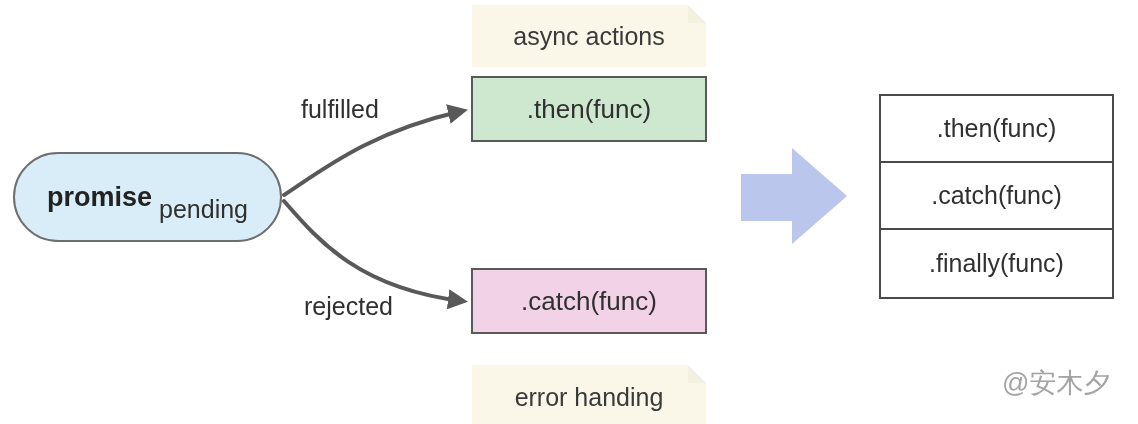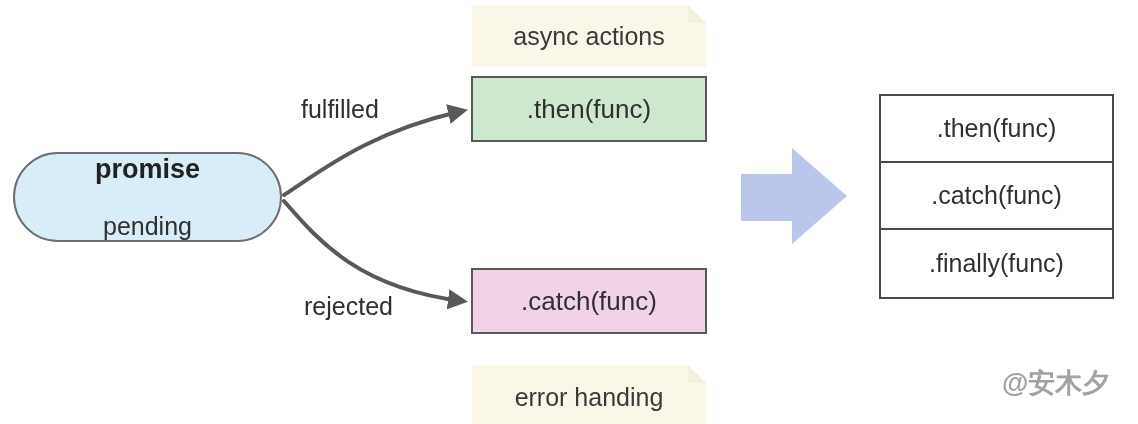--- a/index.html
+++ b/index.html
@@ -32,21 +32,21 @@
 
   .pill {
     position: absolute;
     left: 13px; top: 152px;
     width: 269px; height: 90px;
     box-sizing: border-box;
     background: var(--pill-fill, #d8edf8);
     border: 2px solid var(--pill-border, #6e6e6e);
     border-radius: 46px;
     display: flex;
-    flex-direction: column;
+    flex-direction: row;
     align-items: center;
     justify-content: center;
     gap: 7px;
   }
   .pill-title {
     font-size: 27px;
     font-weight: bold;
     color: #222222;
     line-height: 1;
   }
@@ -127,21 +127,20 @@
   .table-row:not(:last-child) {
     border-bottom: 2px solid var(--table-border, #4a4a4a);
   }
 
   .watermark {
     position: absolute;
     left: 1002px; top: 365px;
     font-size: 27px;
     color: var(--watermark, #a3a3a3);
     white-space: nowrap;
-    font-weight: bold;
   }
 </style>
 </head>
 <body>
 
 <div class="canvas">
 
   <svg class="connector-layer" viewBox="0 0 1138 424" xmlns="http://www.w3.org/2000/svg" aria-hidden="true">
     <defs>
       <marker id="ah" viewBox="0 0 10 10" refX="7" refY="5" markerWidth="5" markerHeight="5" orient="auto-start-reverse">

